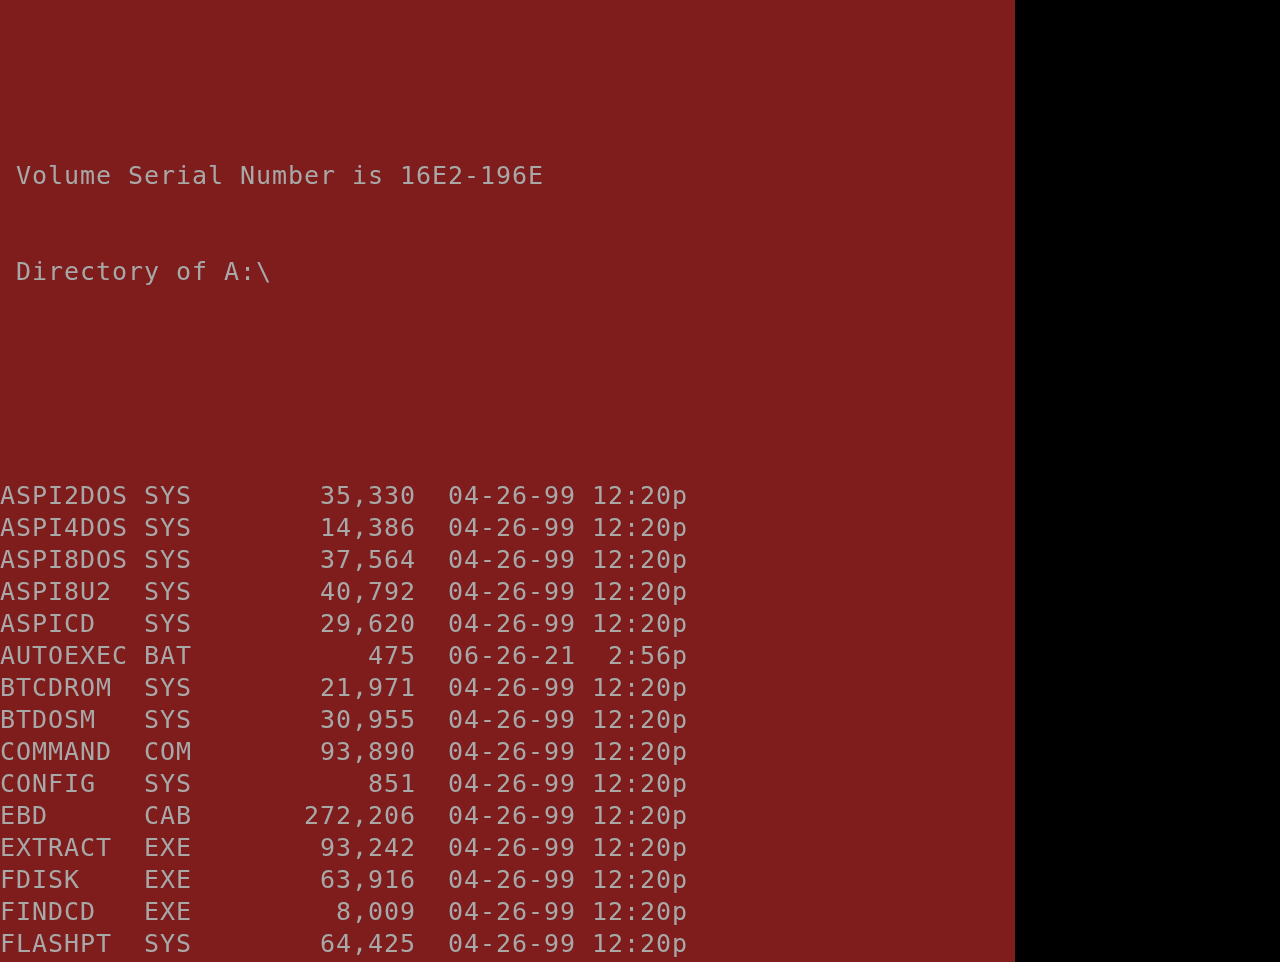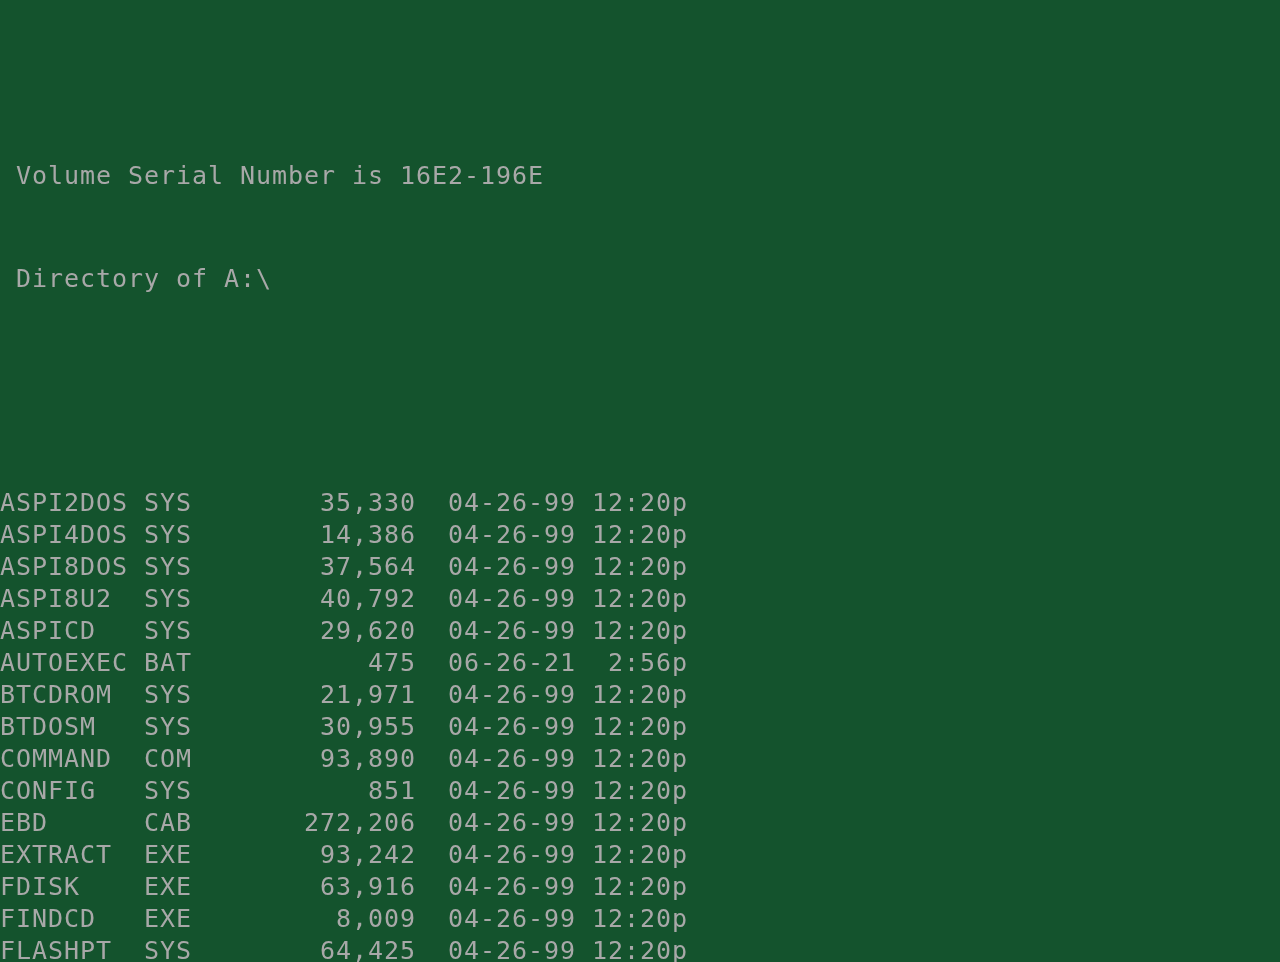--- a/index.html
+++ b/index.html
@@ -9,23 +9,23 @@
   }
   body {
     width: 1280px;
     height: 962px;
     overflow: hidden;
     font-family: "DejaVu Sans Mono", "Liberation Mono", monospace;
   }
 
   #screen {
     position: relative;
-    width: 1280px;
+    width: 1015px;
     height: 962px;
-    background: #14532d;
+    background: #7f1d1d;
     color: #a8a8a8;
   }
 
   
   .term {
     position: absolute;
     left: 0;
     top: 64px;
     width: 1280px;
     font-size: 25px;
@@ -57,21 +57,21 @@
     display: block;
   }
 </style>
 </head>
 <body>
 
 <div id="screen">
   <div class="term" style="letter-spacing: 0.9486px;">
 
     <span class="line" style="letter-spacing: 0.9486px;"> Volume Serial Number is 16E2-196E</span>
-    <span class="line" style="letter-spacing: 0.9486px; margin-top: 7px;"> Directory of A:\</span>
+    <span class="line" style="letter-spacing: 0.9486px;"> Directory of A:\</span>
     <span class="blank"></span>
 
     <div id="file-list"><span class="line" style="letter-spacing: 0.9486px;"><span>ASPI2DOS </span><span>SYS</span><span>        35,330</span><span>  04-26-99</span><span> 12:20p</span></span><span class="line" style="letter-spacing: 0.9486px;"><span>ASPI4DOS </span><span>SYS</span><span>        14,386</span><span>  04-26-99</span><span> 12:20p</span></span><span class="line" style="letter-spacing: 0.9486px;"><span>ASPI8DOS </span><span>SYS</span><span>        37,564</span><span>  04-26-99</span><span> 12:20p</span></span><span class="line" style="letter-spacing: 0.9486px;"><span>ASPI8U2  </span><span>SYS</span><span>        40,792</span><span>  04-26-99</span><span> 12:20p</span></span><span class="line" style="letter-spacing: 0.9486px;"><span>ASPICD   </span><span>SYS</span><span>        29,620</span><span>  04-26-99</span><span> 12:20p</span></span><span class="line" style="letter-spacing: 0.9486px;"><span>AUTOEXEC </span><span>BAT</span><span>           475</span><span>  06-26-21</span><span>  2:56p</span></span><span class="line" style="letter-spacing: 0.9486px;"><span>BTCDROM  </span><span>SYS</span><span>        21,971</span><span>  04-26-99</span><span> 12:20p</span></span><span class="line" style="letter-spacing: 0.9486px;"><span>BTDOSM   </span><span>SYS</span><span>        30,955</span><span>  04-26-99</span><span> 12:20p</span></span><span class="line" style="letter-spacing: 0.9486px;"><span>COMMAND  </span><span>COM</span><span>        93,890</span><span>  04-26-99</span><span> 12:20p</span></span><span class="line" style="letter-spacing: 0.9486px;"><span>CONFIG   </span><span>SYS</span><span>           851</span><span>  04-26-99</span><span> 12:20p</span></span><span class="line" style="letter-spacing: 0.9486px;"><span>EBD      </span><span>CAB</span><span>       272,206</span><span>  04-26-99</span><span> 12:20p</span></span><span class="line" style="letter-spacing: 0.9486px;"><span>EXTRACT  </span><span>EXE</span><span>        93,242</span><span>  04-26-99</span><span> 12:20p</span></span><span class="line" style="letter-spacing: 0.9486px;"><span>FDISK    </span><span>EXE</span><span>        63,916</span><span>  04-26-99</span><span> 12:20p</span></span><span class="line" style="letter-spacing: 0.9486px;"><span>FINDCD   </span><span>EXE</span><span>         8,009</span><span>  04-26-99</span><span> 12:20p</span></span><span class="line" style="letter-spacing: 0.9486px;"><span>FLASHPT  </span><span>SYS</span><span>        64,425</span><span>  04-26-99</span><span> 12:20p</span></span><span class="line" style="letter-spacing: 0.9486px;"><span>HIMEM    </span><span>SYS</span><span>        33,191</span><span>  04-26-99</span><span> 12:20p</span></span></div>
 
     
     
     
 
     
 

